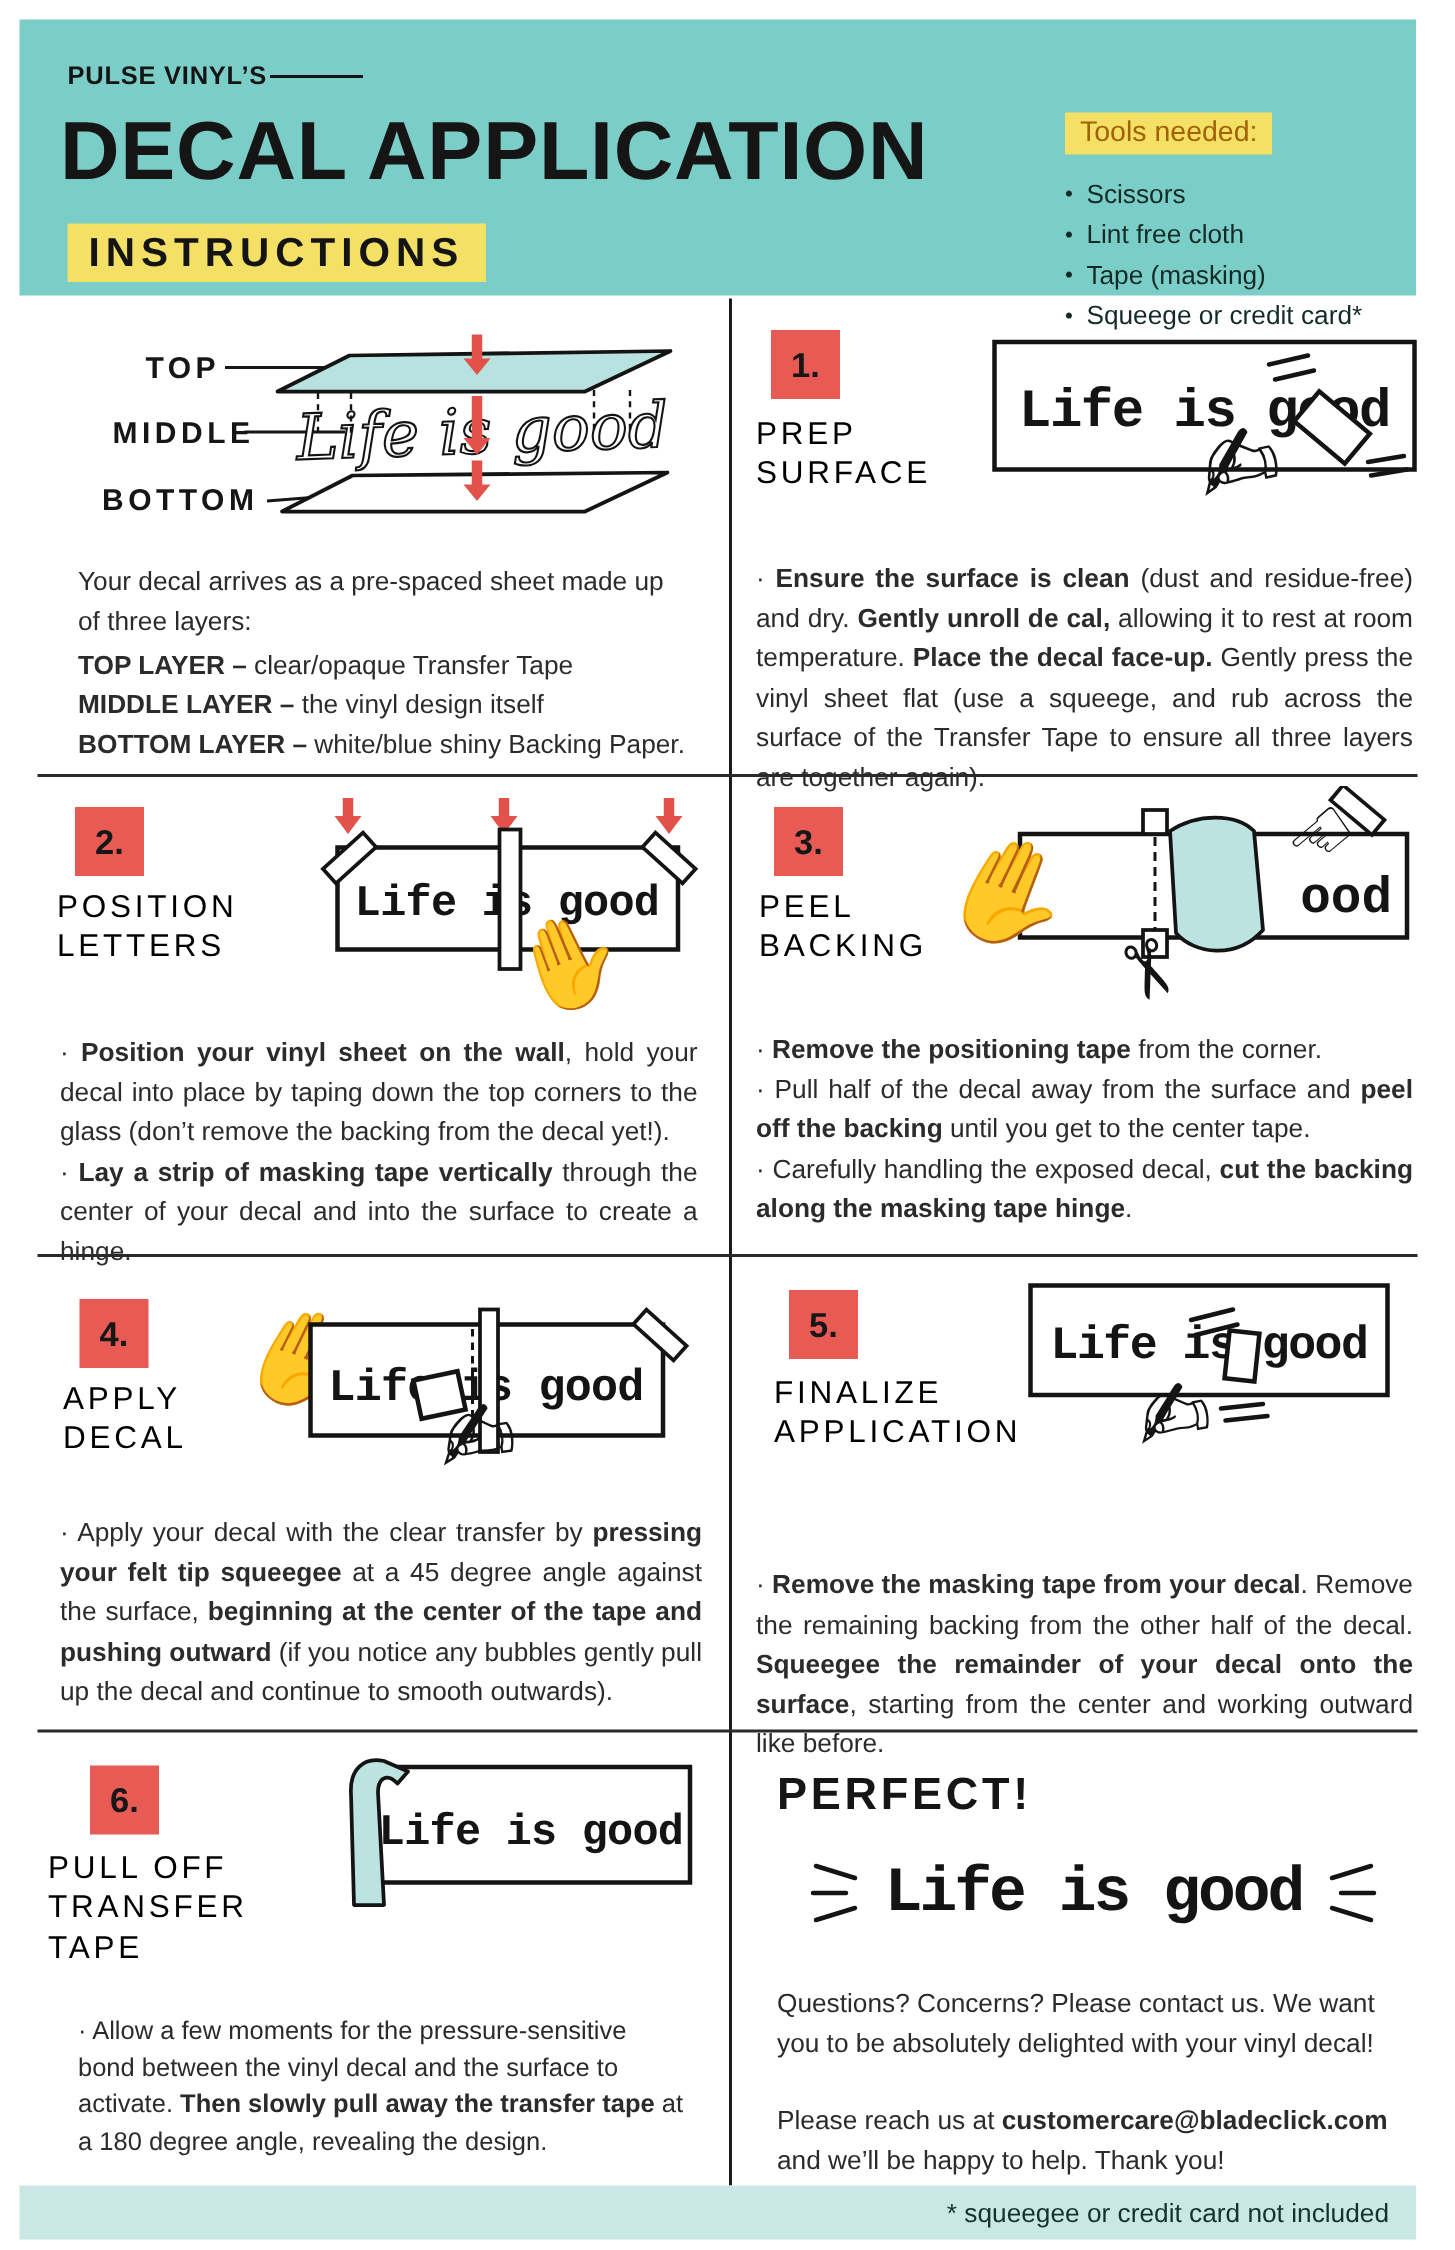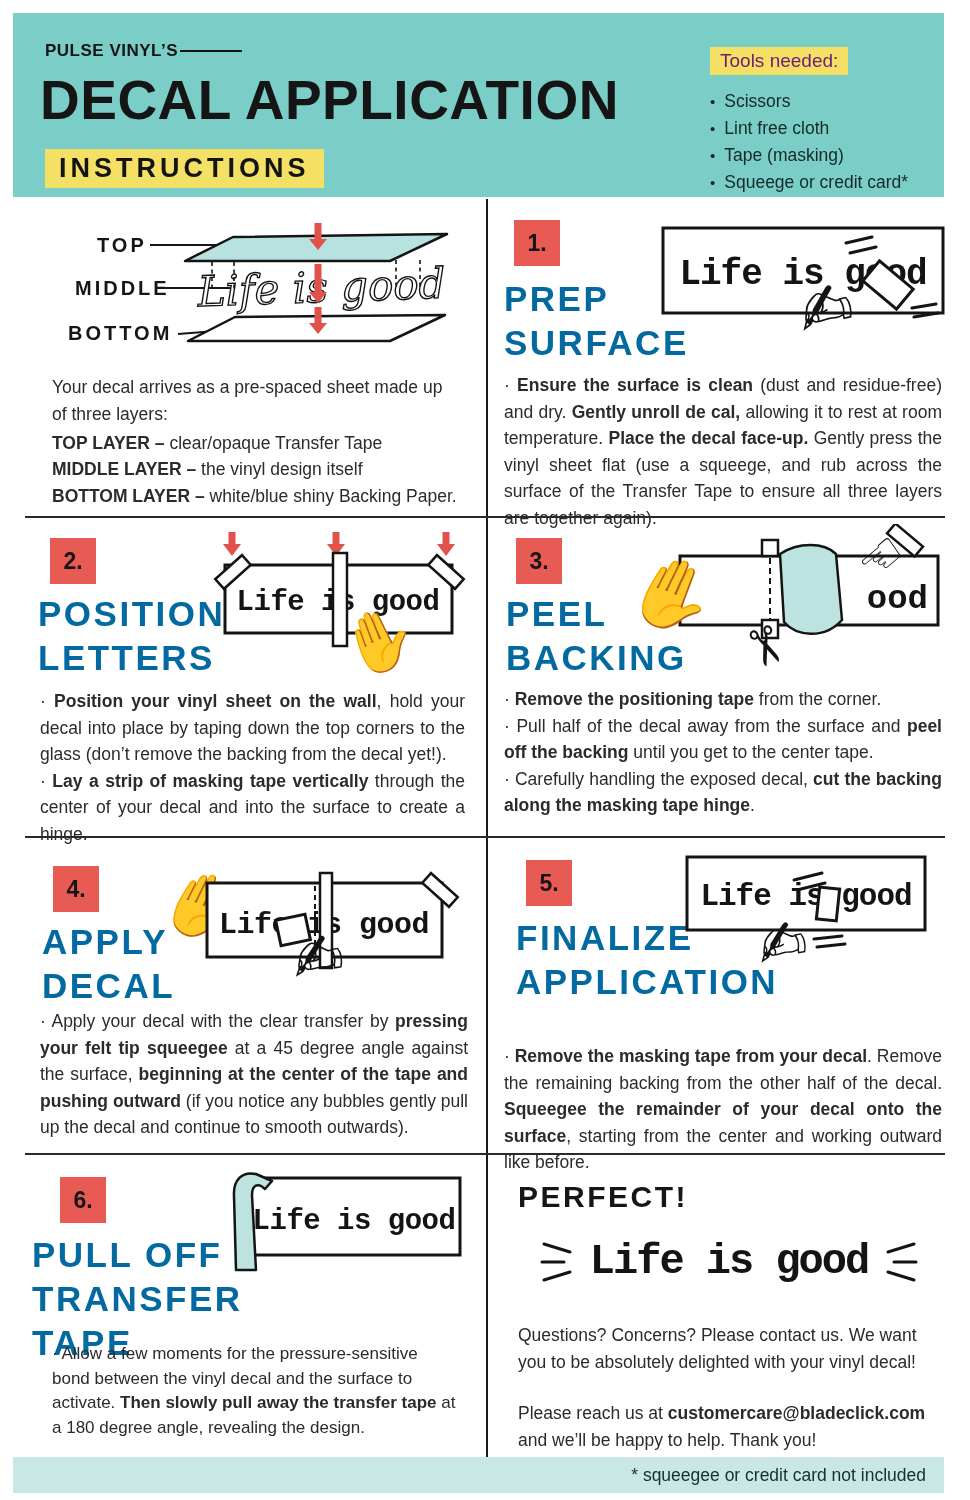--- a/index.html
+++ b/index.html
@@ -7,31 +7,31 @@
         font-family:"Liberation Sans",sans-serif;color:#2b2b2b;}
   .abs{position:absolute;}
   
   .header{left:13px;top:13px;width:931px;height:184px;background:#7BCEC7;}
   .brand{left:32px;top:28px;font-size:17px;font-weight:700;letter-spacing:.5px;color:#141414;}
   .brand-line{display:inline-block;width:62px;border-bottom:2px solid #141414;margin-left:2px;vertical-align:4px;}
   .title{left:27px;top:55px;font-size:55px;font-weight:700;letter-spacing:.5px;color:#151515;}
   .chip{display:inline-block;background:#F4E064;color:#141414;}
   .subtitle{left:32px;top:136px;padding:4px 14px;font-size:27px;font-weight:700;letter-spacing:4px;}
   .tools{left:697px;top:34px;width:230px;}
-  .tools-label{padding:3px 10px;font-size:19px;font-weight:500;color:#701a75;}
+  .tools-label{padding:3px 10px;font-size:19px;font-weight:500;color:#a16207;margin-top:28px;}
   .tools-list{margin-top:13px;font-size:17.5px;line-height:1.55;color:#132a28;}
   .tool-item{display:flex;gap:9px;}
   .bullet{font-size:15px;line-height:1.8;}
   
   .vline{left:486px;top:199px;width:2px;height:1258px;background:#1b1b1b;}
   .hline{left:25px;width:920px;height:2px;background:#2a2a2a;}
   
   .badge{width:46px;height:46px;background:#E85B55;display:flex;align-items:center;justify-content:center;
          font-size:23px;font-weight:700;color:#161616;}
-  .step-title{font-size:35px;font-weight:700;letter-spacing:2.5px;line-height:1.26;color:#0369a1;white-space:pre-line;}
+  .step-title{font-size:21px;font-weight:400;letter-spacing:2.5px;line-height:1.26;color:#000000;white-space:pre-line;}
   .body-text{font-size:17.5px;line-height:1.52;color:#2b2b2b;}
   .body-text p{margin:0;}
   .just{text-align:justify;}
   .b{font-weight:700;}
   
   .perfect-head{font-size:30px;font-weight:700;letter-spacing:2.5px;color:#161616;}
   .decal-row{display:flex;align-items:center;justify-content:center;gap:16px;}
   .decal-big{font-family:"Liberation Mono",monospace;font-weight:700;font-size:42px;letter-spacing:-2px;color:#141414;}
   .footer-bar{left:13px;top:1457px;width:931px;height:36px;background:#C9E7E5;
               display:flex;align-items:center;justify-content:flex-end;padding-right:18px;box-sizing:border-box;

